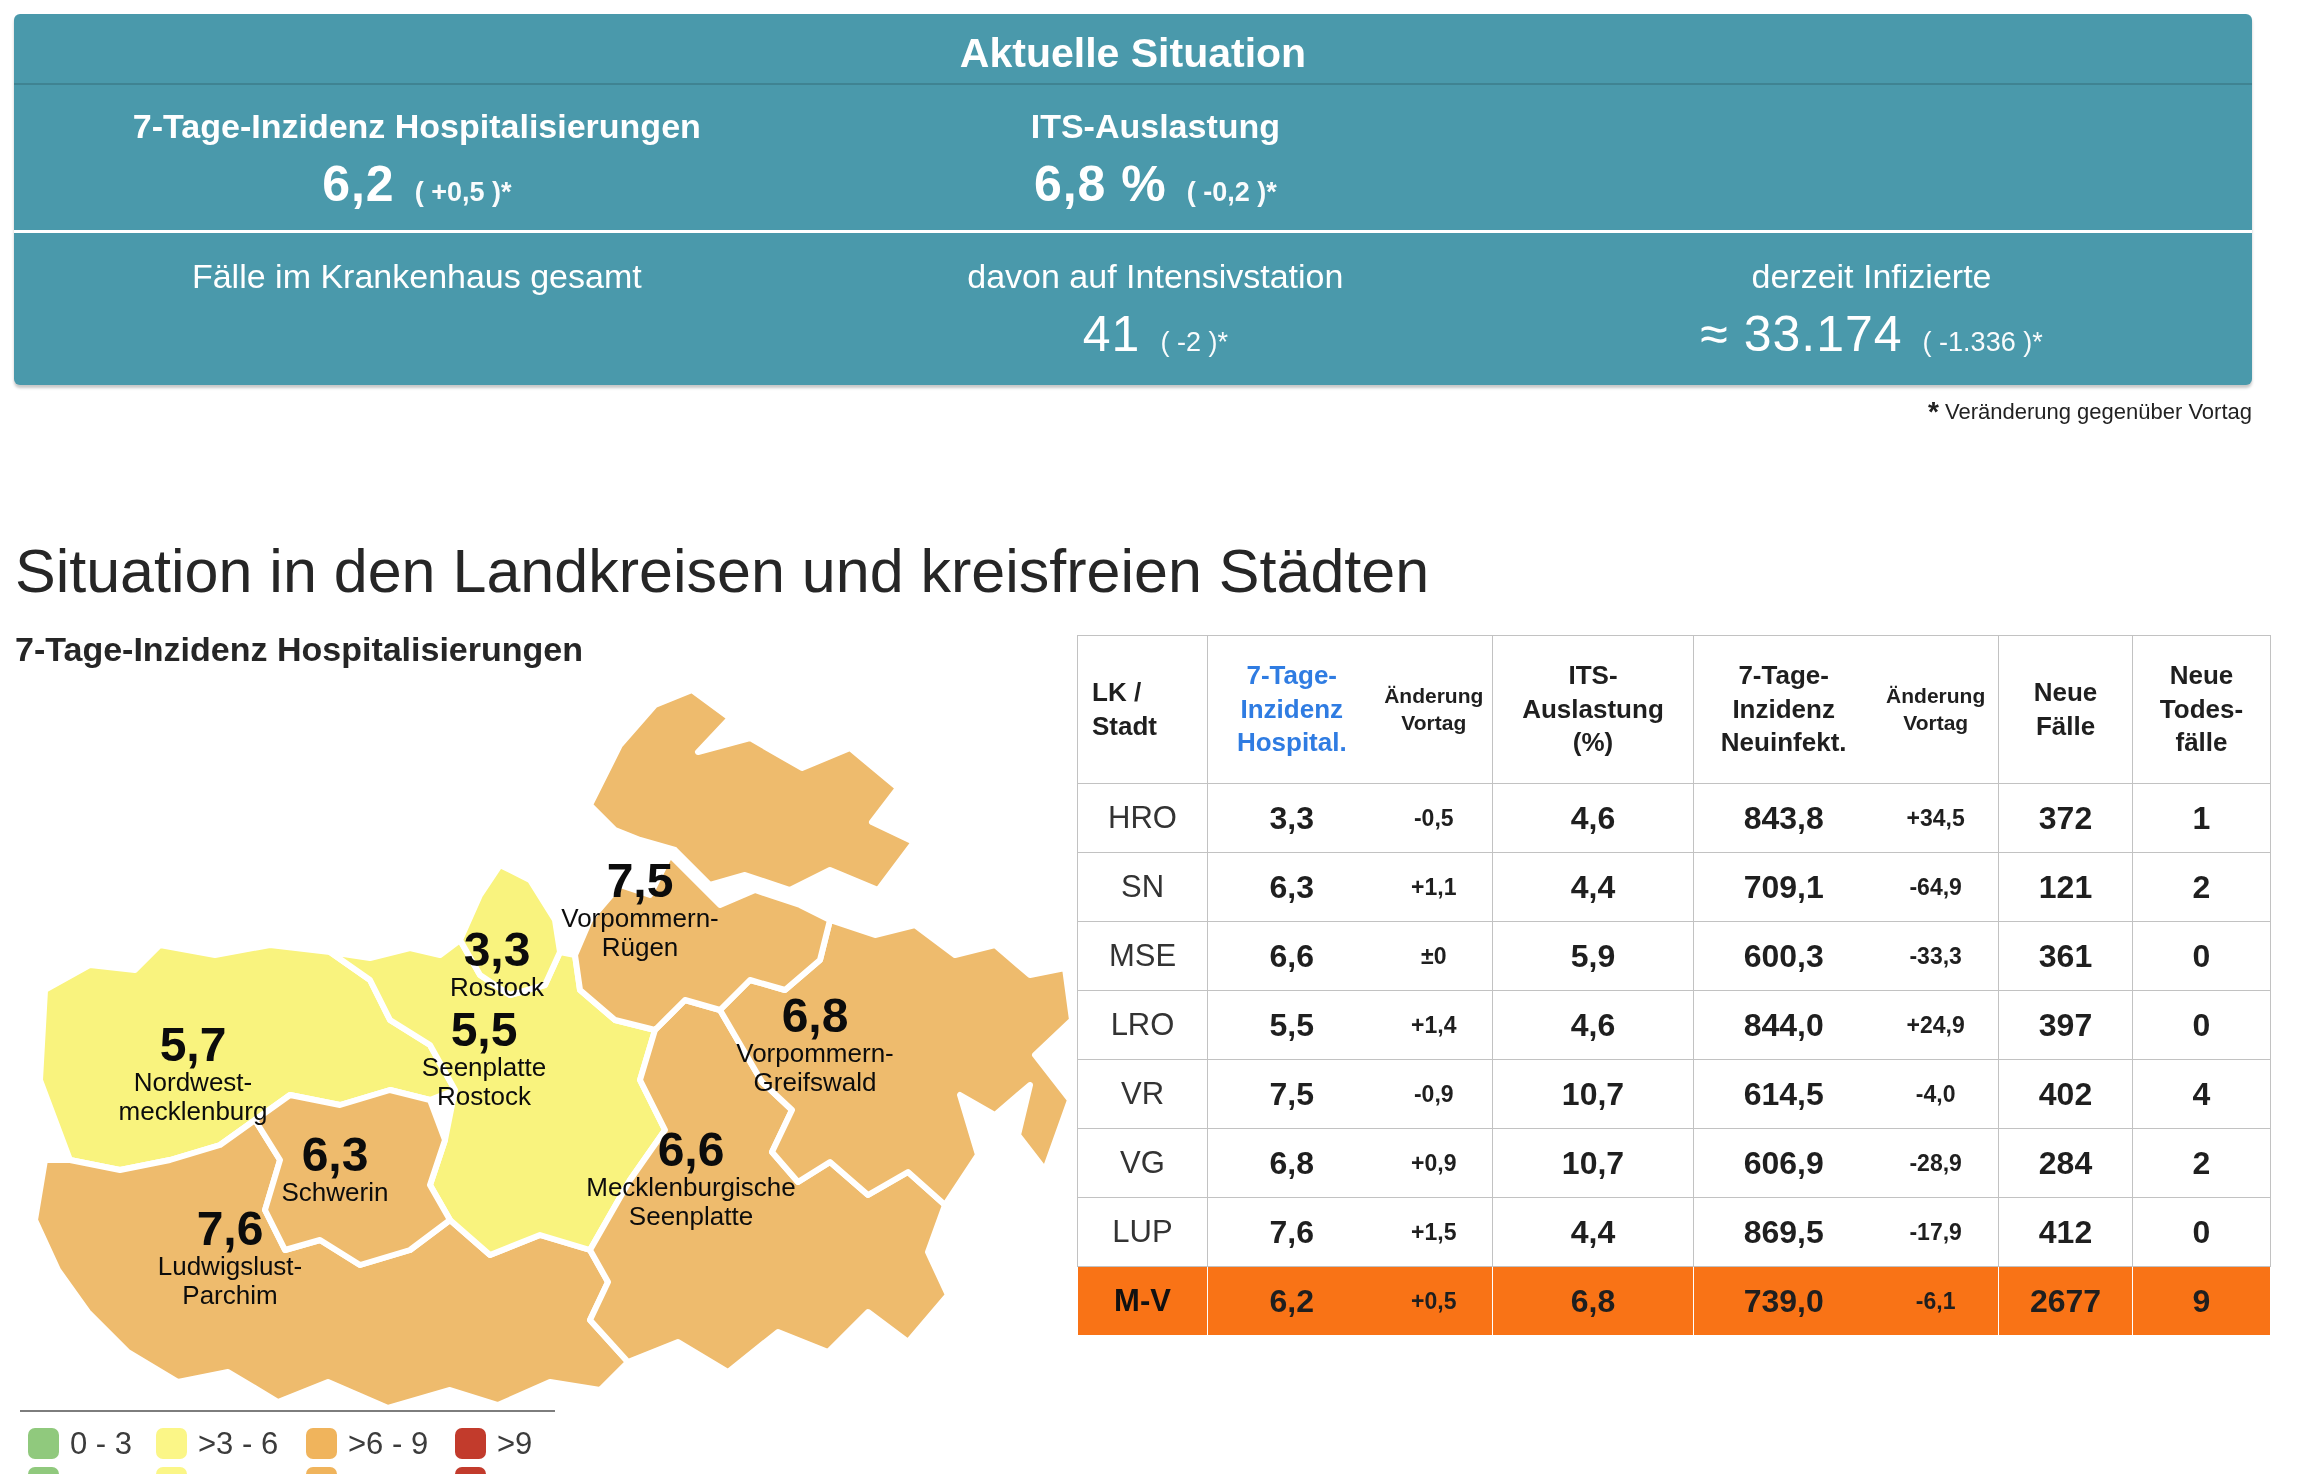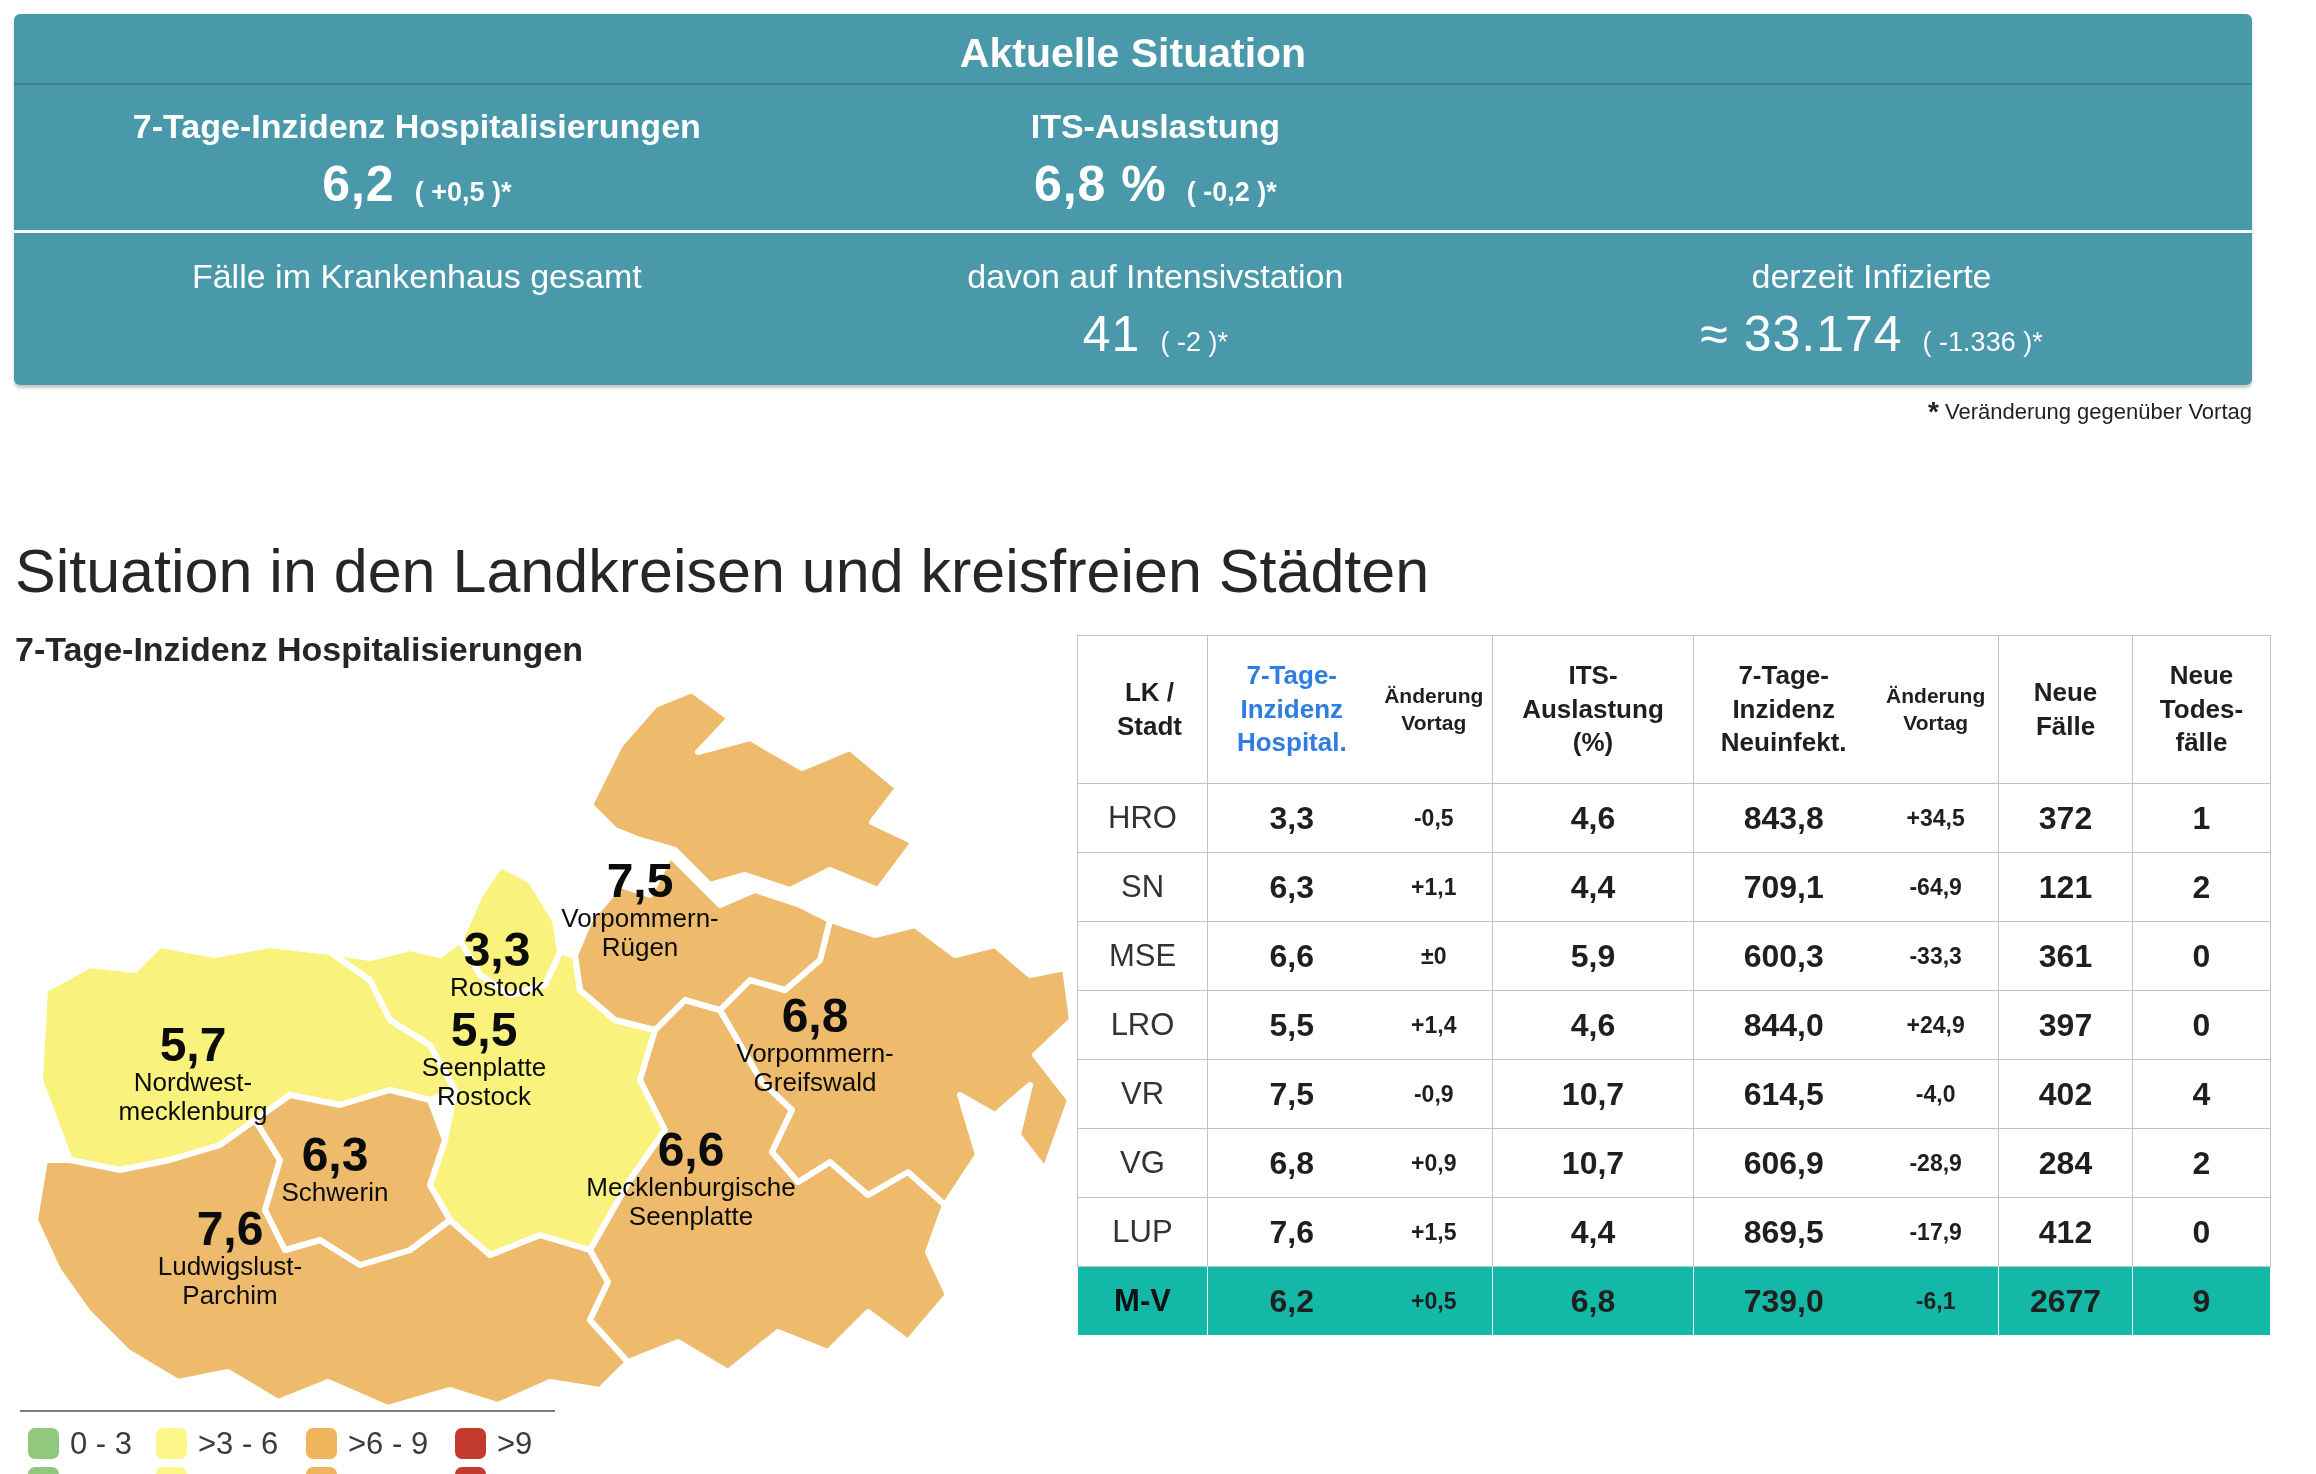--- a/index.html
+++ b/index.html
@@ -72,21 +72,21 @@
   th{font-size:26px;font-weight:bold;color:#1f1f1f;line-height:1.3;}
   th .pre, td .pre{white-space:pre-line;}
   .combo{display:flex;align-items:center;width:100%;}
   .combo .main{width:59%;text-align:center;}
   .combo .delta{width:41%;text-align:center;}
   th .delta{font-size:21px;font-weight:bold;}
   td .delta{font-size:23px;font-weight:bold;color:#1f1f1f;}
   .blue{color:#2f7ce2;}
   td.lk{text-align:left;padding-left:14px;font-size:31px;color:#333;font-weight:normal;}
   td .val, td.val{font-size:32px;font-weight:bold;color:#1f1f1f;}
-  tr.total{background:#14b8a6;}
+  tr.total{background:#f97316;}
   tr.total td{border-left-color:transparent;border-right-color:transparent;border-bottom-color:transparent;}
   tr.total td.lk{font-weight:bold;color:#111;}
 </style>
 </head>
 <body>
 
 <div class="banner">
   <div class="banner-title">Aktuelle Situation</div>
 
   <div class="banner-row r1">
@@ -219,21 +219,21 @@
   <colgroup>
     <col style="width:130px">
       <col style="width:285px">
       <col style="width:201px">
     <col style="width:305px">
       <col style="width:134px">
       <col style="width:138px">
   </colgroup>
   <thead>
     <tr>
-      <th style="text-align:center;padding-left:14px"><span class="pre">LK /
+      <th style="text-align:left;padding-left:14px"><span class="pre">LK /
 Stadt</span></th>
       <th>
         <div class="combo">
           <span class="main pre blue">7-Tage-
 Inzidenz
 Hospital.</span>
           <span class="delta pre">Änderung
 Vortag</span>
         </div>
       </th>

